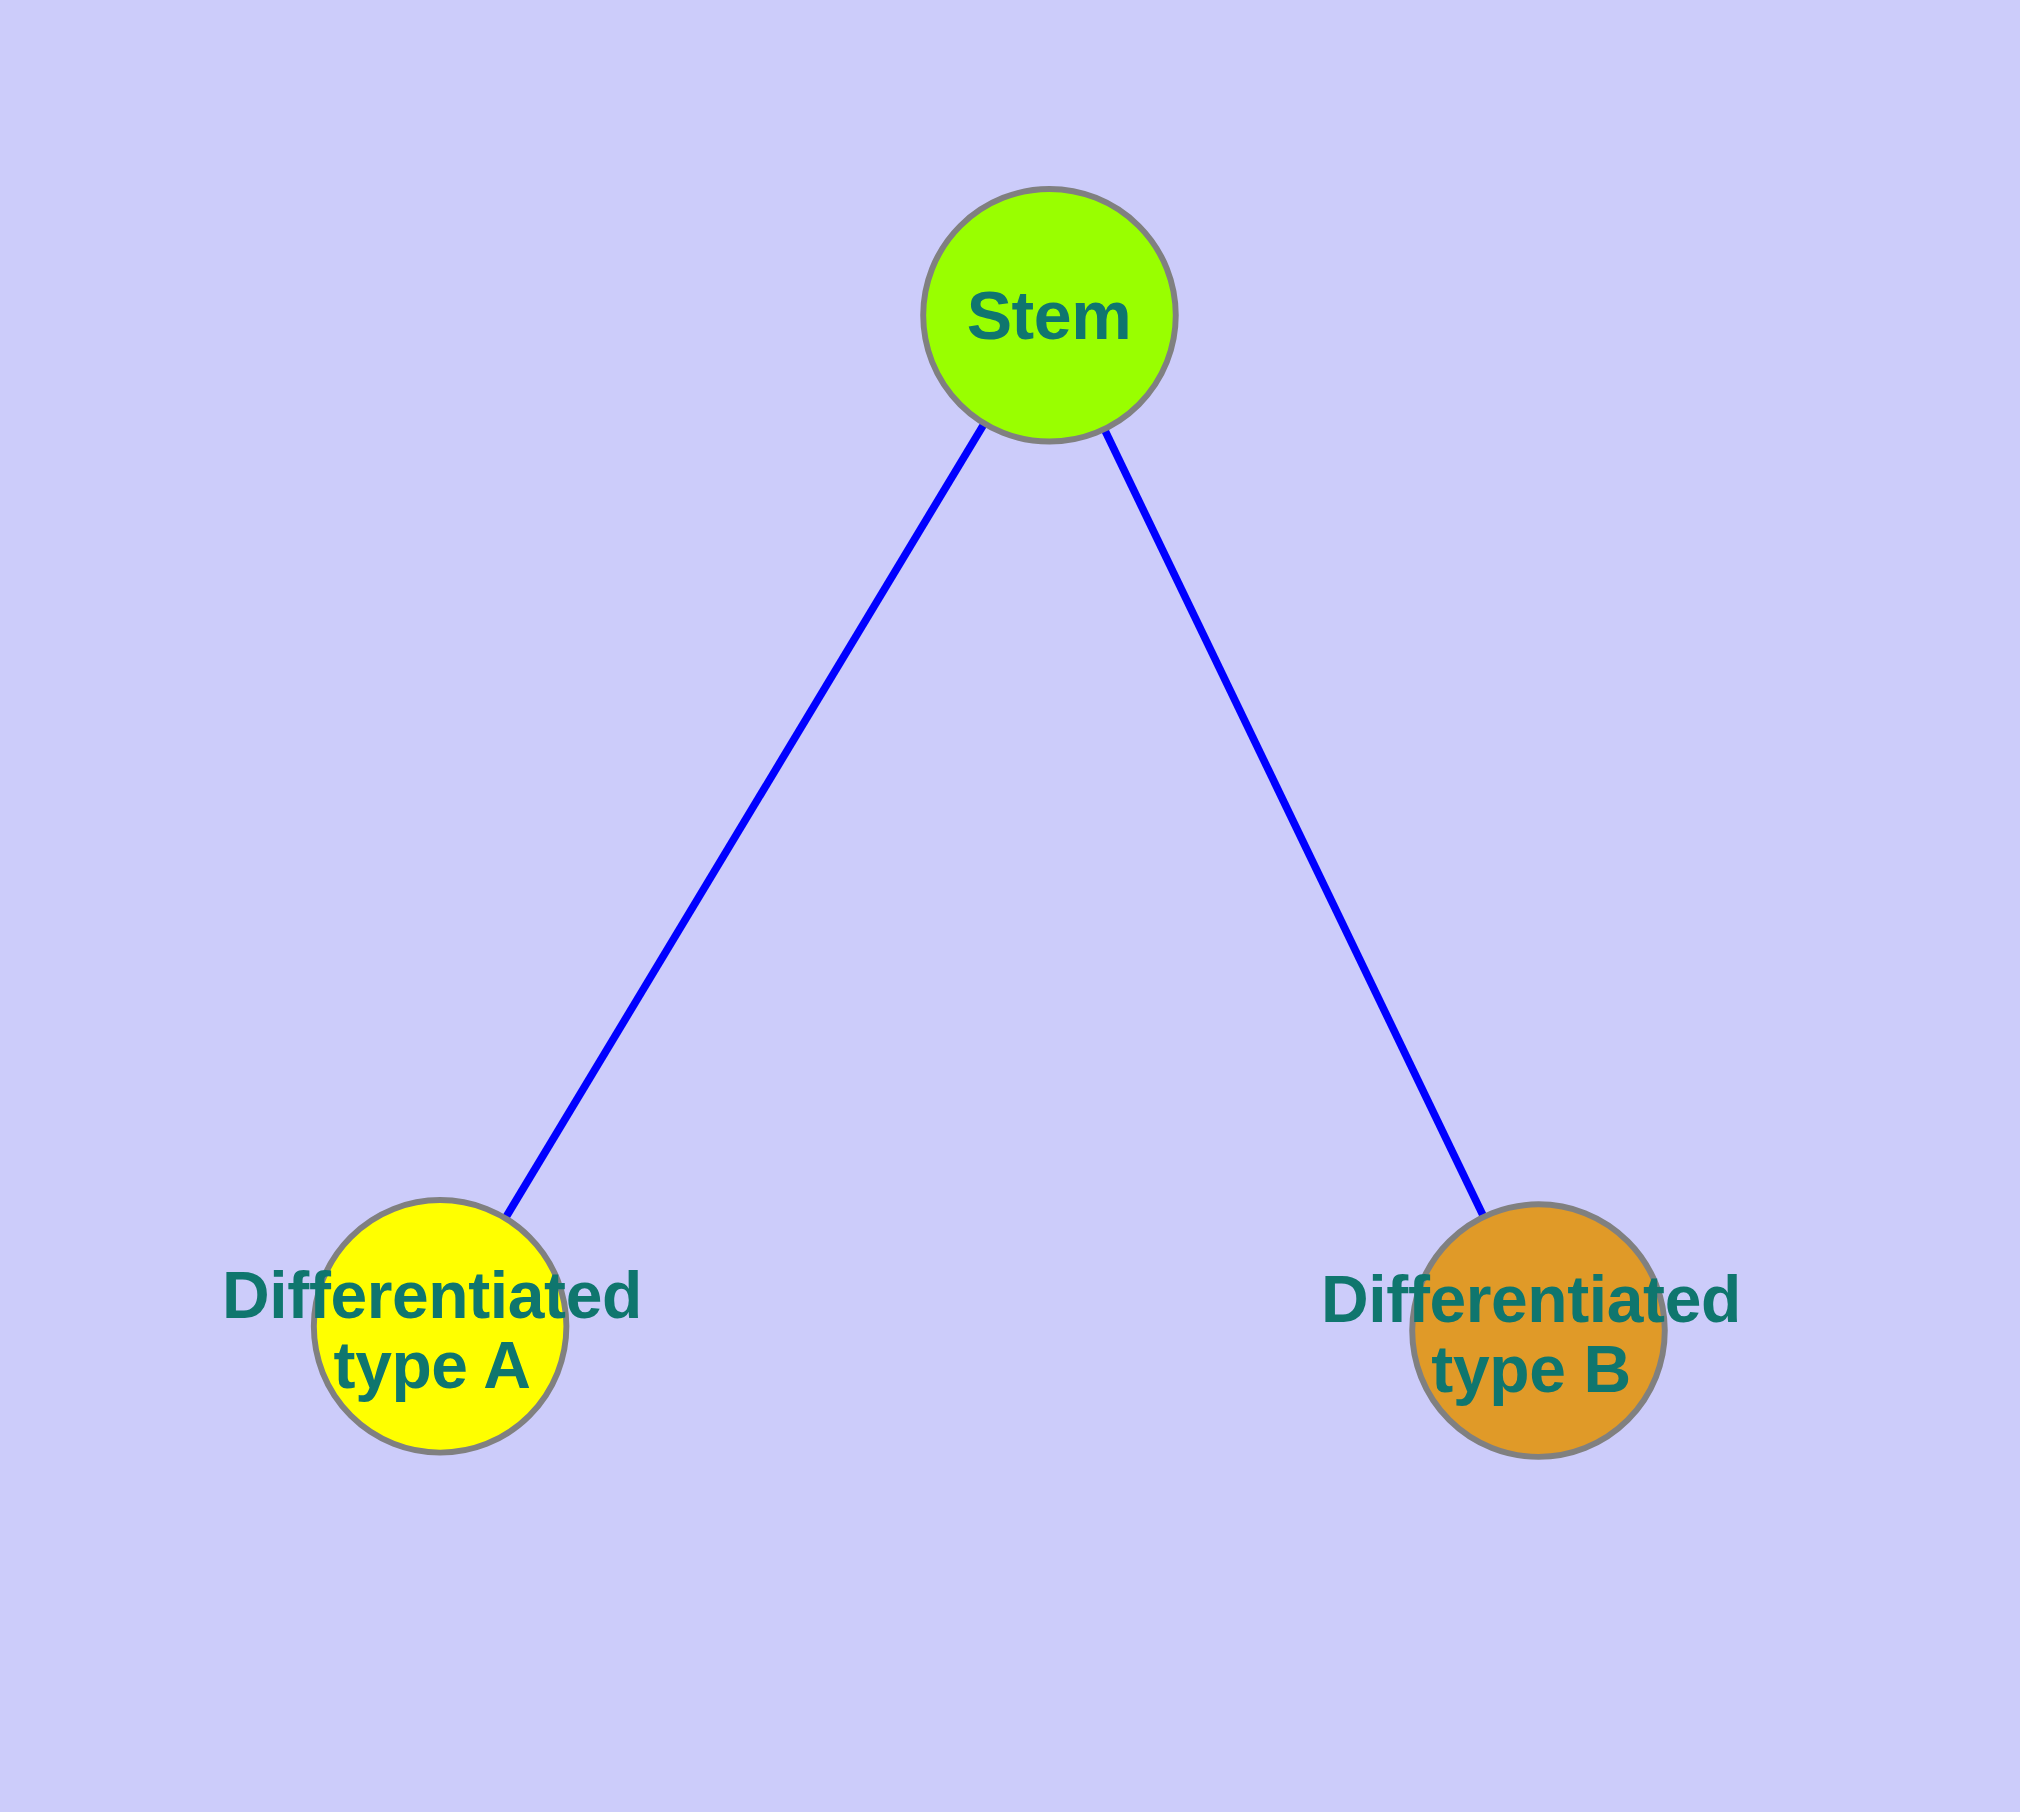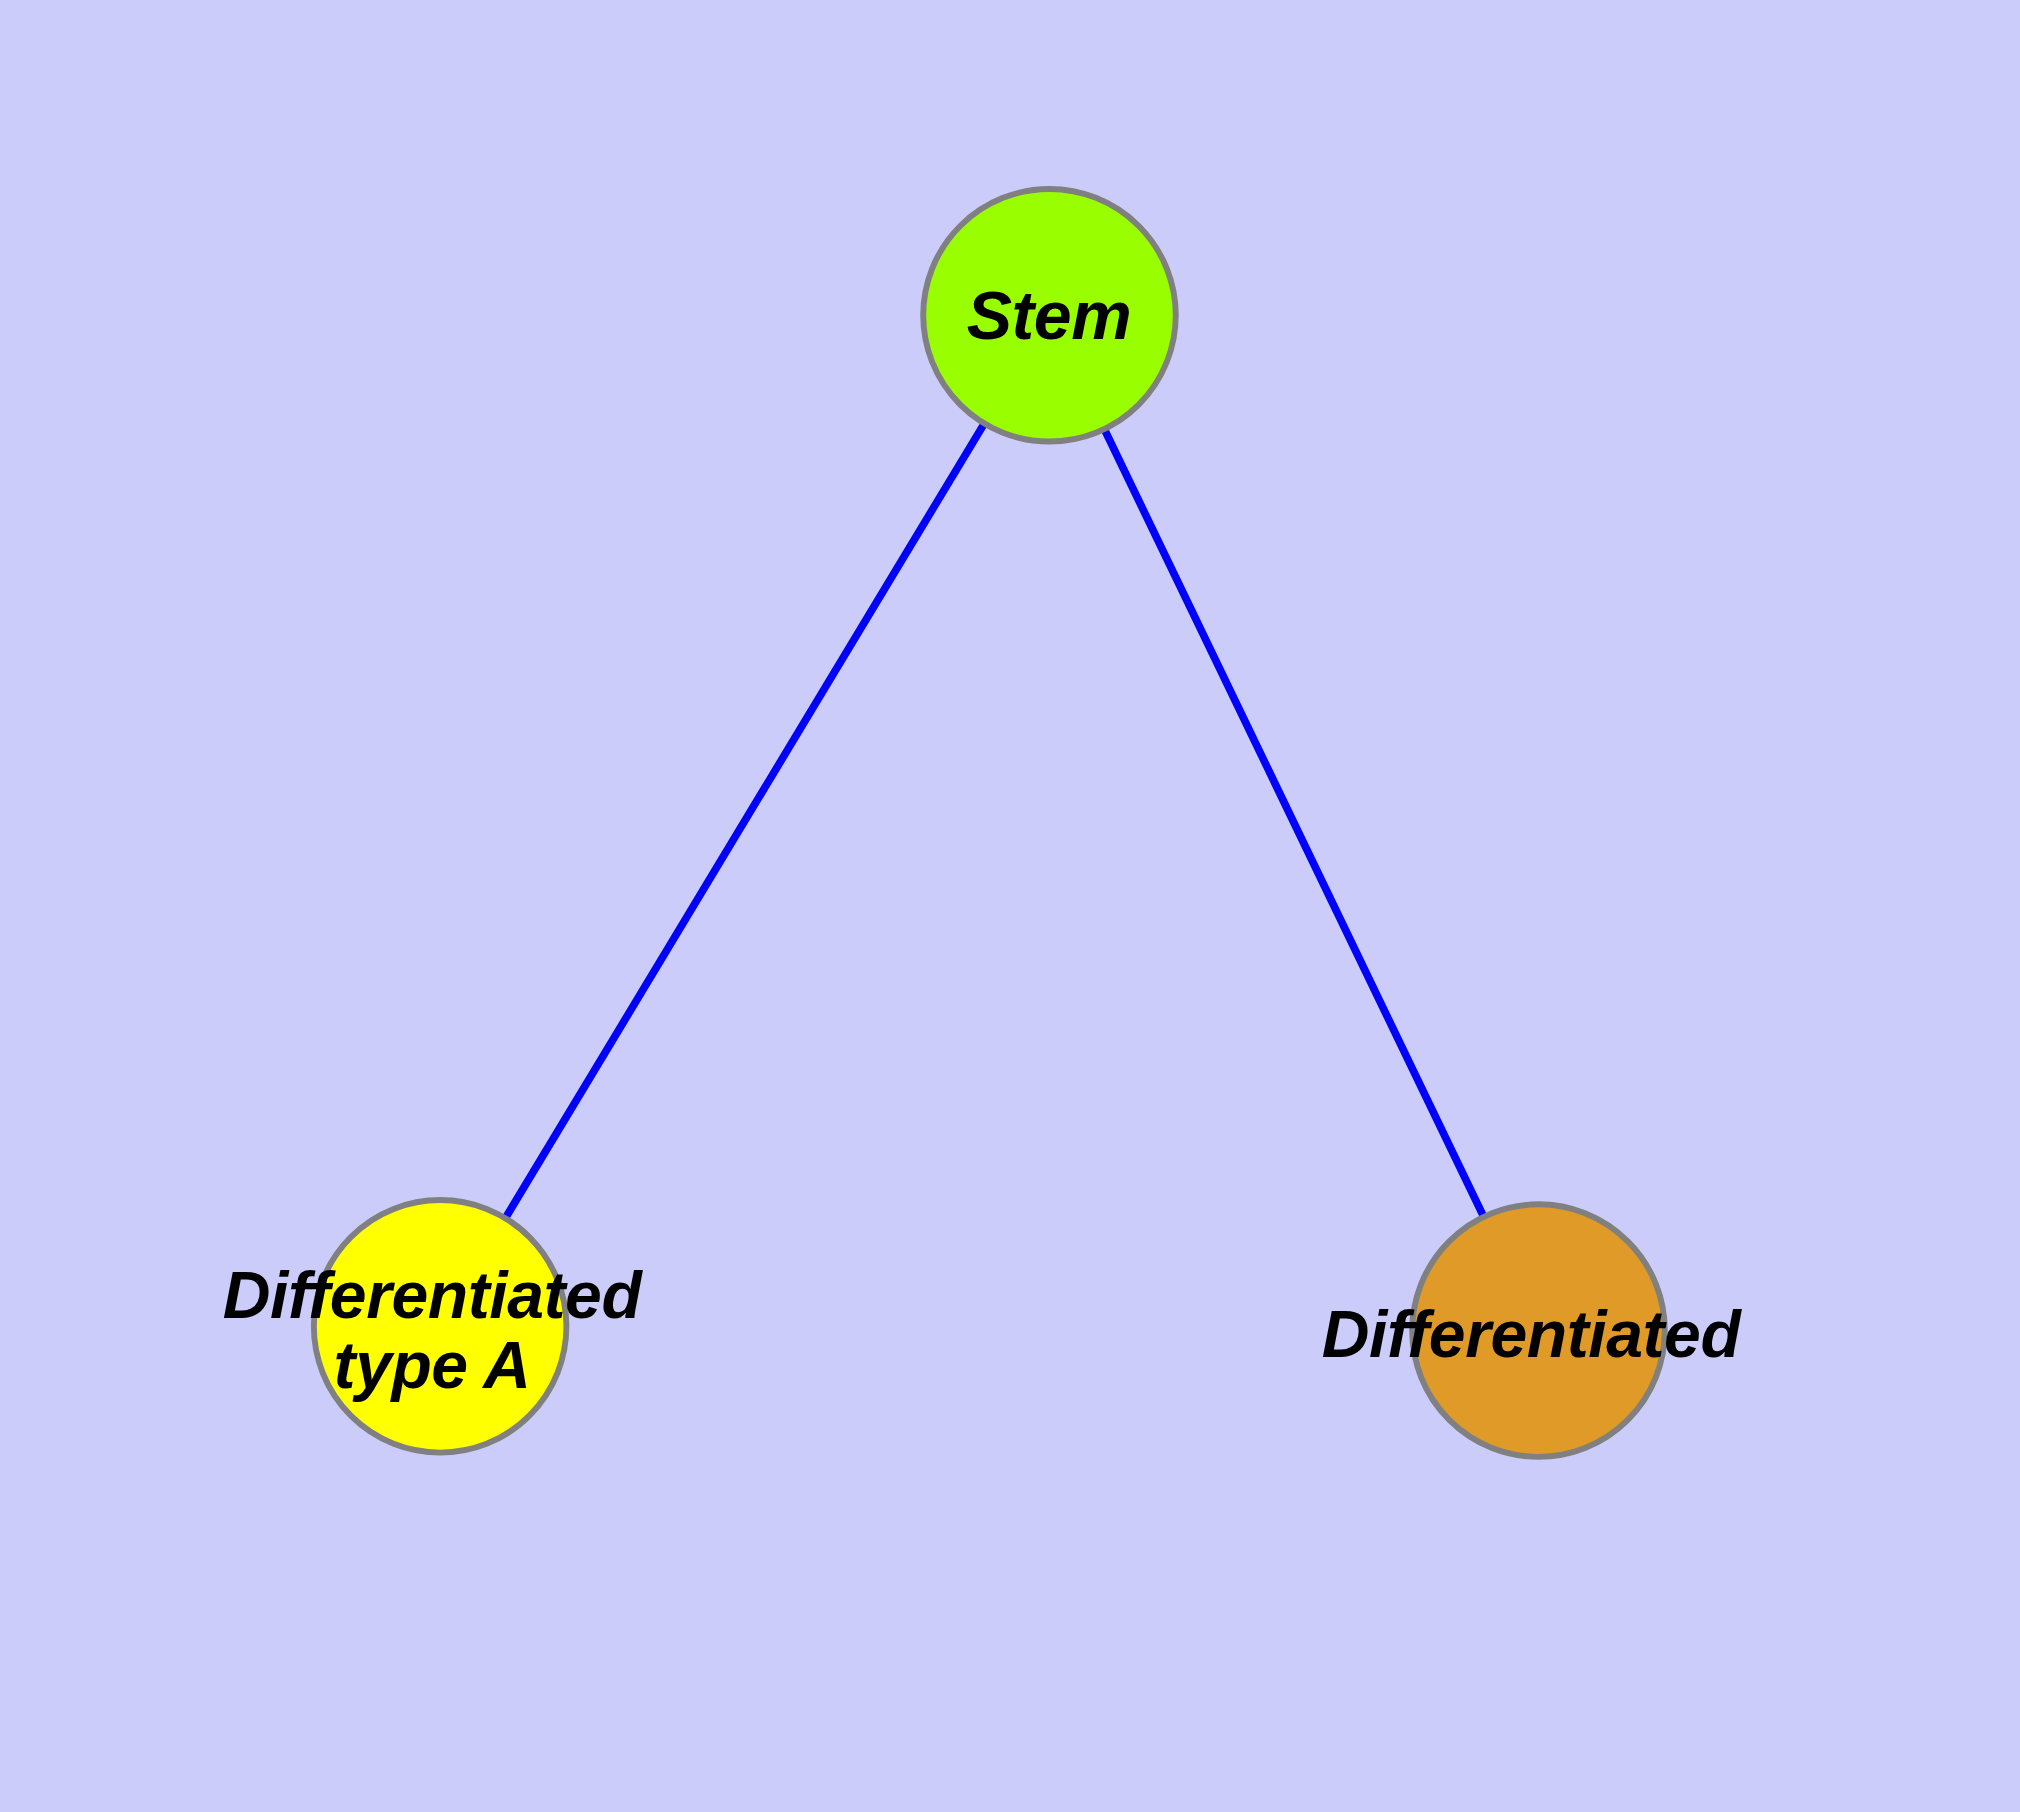--- a/index.html
+++ b/index.html
@@ -20,27 +20,26 @@
     left: 0;
     top: 0;
     width: 2021px;
     height: 1812px;
   }
   .node-label {
     position: absolute;
     text-align: center;
     font-family: "Liberation Sans", sans-serif;
     font-weight: bold;
-    color: #000000;
+    color: #0f766e;
     white-space: pre;
     line-height: 1.06;
     letter-spacing: -0.4px;
     pointer-events: none;
     transform: translate(-50%, -50%);
-    font-style: italic;
   }
   .label-stem { font-size: 68px; }
   .label-two { font-size: 66px; margin-left: 12px; }
 </style>
 </head>
 <body>
 
 <div id="canvas" style="background: rgb(204, 204, 250);">
 
   <svg id="graph-svg" viewBox="0 0 2384 2138" xmlns="http://www.w3.org/2000/svg">
@@ -50,16 +49,16 @@
 
     <circle cx="1238" cy="372" r="149" fill="#99ff00" stroke="#808080" stroke-width="7"></circle>
     <circle cx="519" cy="1565" r="149" fill="#ffff00" stroke="#808080" stroke-width="7"></circle>
     <circle cx="1815" cy="1570" r="149" fill="#e09a28" stroke="#808080" stroke-width="7"></circle>
   </svg>
 
   <div class="node-label label-stem" style="left:1049px; top:315px;"><span>Stem</span></div>
 
   <div class="node-label label-two" style="left:420px; top:1331px;"><span>Differentiated</span><br><span>type A</span></div>
 
-  <div class="node-label label-two" style="left:1519px; top:1335px;"><span>Differentiated</span><br></div>
+  <div class="node-label label-two" style="left:1519px; top:1335px;"><span>Differentiated</span><br><span>type B</span></div>
 
 </div>
 
 
 </body></html>

